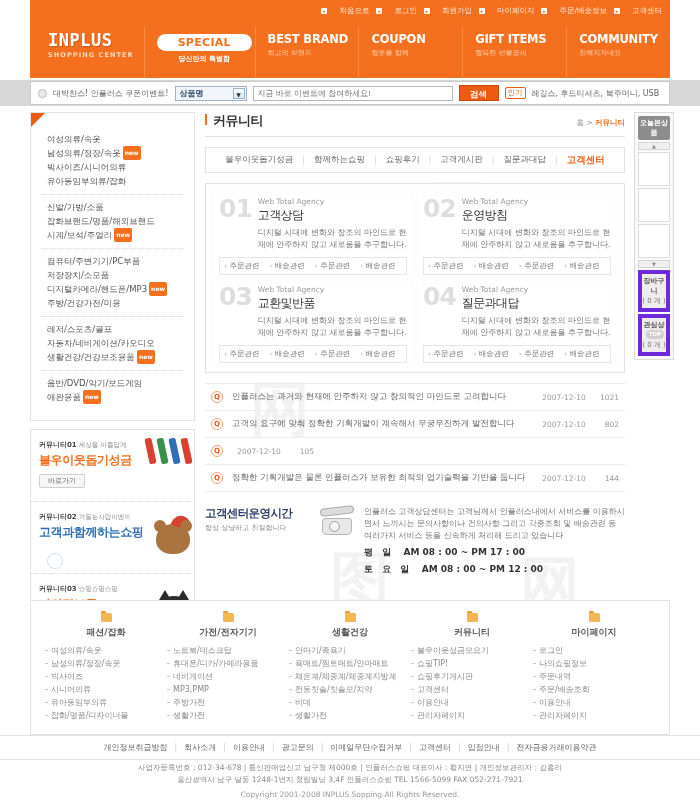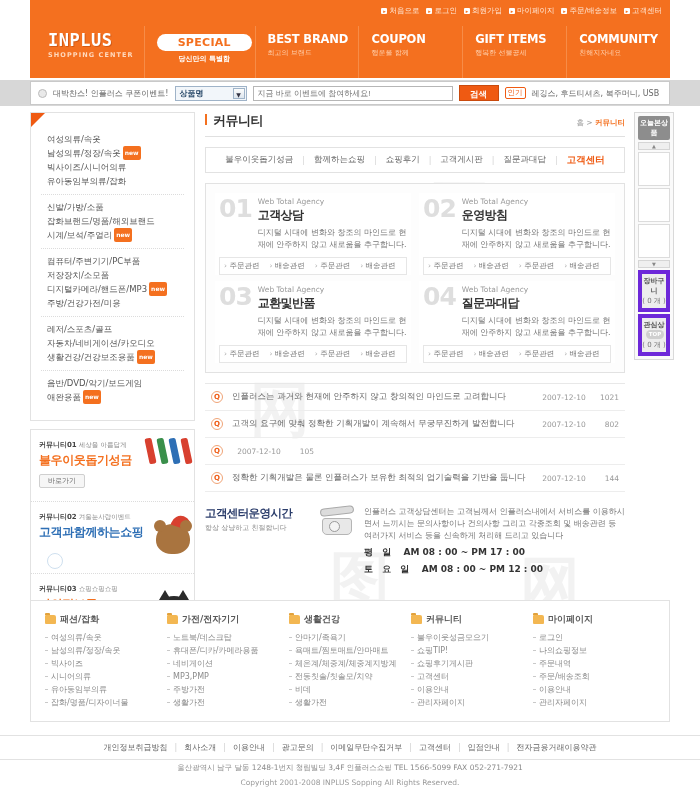--- a/index.html
+++ b/index.html
@@ -15,21 +15,21 @@
 
   
   .header-orange {
     position:absolute; left:30px; top:0; width:640px; height:78px;
     background:#f4701f;
   }
   .utility-nav {
     position:absolute; right:8px; top:6px;
     display:flex; gap:7px; align-items:center;
   }
-  .util-item { display:flex; align-items:center; gap:2px; color:#ffe7d6; font-size:7.5px; white-space:nowrap; }
+  .util-item { display:flex; align-items:center; gap:12px; color:#ffe7d6; font-size:7.5px; white-space:nowrap; }
   .util-sq { width:6px; height:6px; background:#fff; color:#f4701f; font-size:5px; line-height:6px; text-align:center; border-radius:1px; }
 
   .brand-row { position:absolute; left:0; top:26px; width:640px; height:52px; display:flex; }
   .logo-cell { width:115px; padding-left:18px; padding-top:4px; }
   .logo-main {
     font-family:"DejaVu Sans Mono","Liberation Mono",monospace;
     font-size:17px; font-weight:bold; color:#ffffff; letter-spacing:0.5px;
     text-shadow:1px 1px 0 rgba(150,50,0,.35);
   }
   .logo-sub { font-size:6.5px; color:#ffd9bd; letter-spacing:1.1px; margin-top:1px; font-weight:bold; }
@@ -134,21 +134,21 @@
   .tabs { border:1px solid #e2e2e2; margin-top:10px; height:26px; display:flex; align-items:center; justify-content:center; gap:9px; background:#fff; }
   .tab { font-size:8.5px; color:#666; }
   .tab.active { color:#ef5a12; font-weight:bold; font-size:9.5px; }
   .tab-sep { color:#d4d4d4; font-size:8px; }
 
   .cards { border:1px solid #e2e2e2; margin-top:10px; background:#fdfdfd; padding:9px; display:grid; grid-template-columns:1fr 1fr; gap:6px 8px; }
   .card { background:#fff; padding:4px 4px 0 4px; }
   .card-head { display:flex; gap:6px; }
   .card-num { font-size:25px; font-weight:bold; color:#dedede; line-height:24px; letter-spacing:-1px; }
   .card-en { font-size:7.5px; color:#9a9a9a; font-family:"DejaVu Sans","Liberation Sans",sans-serif; }
-  .card-ko { font-size:12px; font-weight:bold; color:#333; letter-spacing:-0.6px; margin-top:1px; }
+  .card-ko { font-size:12px; font-weight:normal; color:#333; letter-spacing:-0.6px; margin-top:1px; }
   .card-desc { font-size:8px; color:#777; line-height:12px; margin-top:3px; }
   .card-links { border:1px solid #e6e6e6; background:#fff; margin-top:6px; padding:3px 4px; display:flex; gap:10px; }
   .card-link { font-size:7.5px; color:#777; white-space:nowrap; }
   .card-link:before { content:"› "; color:#aaa; }
 
   .qa-list { margin-top:10px; border-top:1px solid #e8e8e8; }
   .qa-row { display:flex; align-items:center; height:27px; border-bottom:1px solid #ededed; padding:0 6px; }
   .qa-ic {
     width:12px; height:12px; border-radius:50%; border:1px solid #f0a477;
     color:#ef5a12; font-size:7px; font-weight:bold; text-align:center; line-height:11px; margin-right:9px;
@@ -176,21 +176,21 @@
   .q-arrow { background:#efefef; border:1px solid #d5d5d5; font-size:5px; text-align:center; color:#888; margin-top:2px; }
   .q-slot { height:34px; border:1px solid #dcdcdc; background:#fff; margin-top:2px; }
   .q-cart { background:#ededed; border:4px solid #6d28d9; margin-top:2px; text-align:center; padding:2px 0; }
   .q-cart .t { font-size:7px; color:#555; font-weight:bold; }
   .q-cart .n { font-size:7px; color:#777; }
   .q-top { position:absolute; left:646px; top:330px; width:18px; height:9px; background:#cfcfcf; border-radius:5px; color:#fff; font-size:5.5px; text-align:center; line-height:9px; font-weight:bold; }
 
   
   .sitemap { position:absolute; left:30px; top:600px; width:640px; border:1px solid #e2e2e2; background:#fff; padding:12px 14px; display:flex; }
   .sm-col { flex:1; }
-  .sm-head { display:flex; align-items:center; gap:4px; font-size:9px; font-weight:bold; color:#5a5a5a; margin-bottom:5px; }
+  .sm-head { display:flex; align-items:center; gap:4px; font-size:9px; font-weight:bold; color:#5a5a5a; margin-bottom:5px;flex-direction:column; }
   .folder { width:11px; height:9px; background:#f3b752; border-radius:1px 2px 1px 1px; position:relative; }
   .folder:before { content:""; position:absolute; left:0; top:-2px; width:5px; height:2px; background:#e2a23c; border-radius:1px 1px 0 0; }
   .sm-item { font-size:8px; color:#8a8a8a; line-height:13px; padding-left:6px; position:relative; white-space:nowrap; }
   .sm-item:before { content:""; position:absolute; left:0; top:6px; width:3px; height:1px; background:#c9c9c9; }
 
   
   .foot-links { position:absolute; left:0; top:735px; width:700px; text-align:center; border-top:1px solid #e2e2e2; border-bottom:1px solid #e2e2e2; padding:6px 0; }
   .fl { font-size:8px; color:#666; }
   .fl-sep { color:#d0d0d0; font-size:8px; margin:0 7px; }
   .foot-info { position:absolute; left:0; top:762px; width:700px; text-align:center; }
@@ -590,17 +590,18 @@
         <div class="sm-item">나의쇼핑정보</div>
         <div class="sm-item">주문내역</div>
         <div class="sm-item">주문/배송조회</div>
         <div class="sm-item">이용안내</div>
         <div class="sm-item">관리자페이지</div>
       </div>
     </div>
 
   <div class="foot-links" id="foot-links"><span class="fl">개인정보취급방침</span><span class="fl-sep">|</span><span class="fl">회사소개</span><span class="fl-sep">|</span><span class="fl">이용안내</span><span class="fl-sep">|</span><span class="fl">광고문의</span><span class="fl-sep">|</span><span class="fl">이메일무단수집거부</span><span class="fl-sep">|</span><span class="fl">고객센터</span><span class="fl-sep">|</span><span class="fl">입점안내</span><span class="fl-sep">|</span><span class="fl">전자금융거래이용약관</span></div>
   <div class="foot-info">
+    <div class="fi-line">사업자등록번호 : 012-34-678  |  통신판매업신고 남구청 제000호  |  인플러스쇼핑 대표이사 : 황지연  |  개인정보관리자 : 김홍리</div>
     <div class="fi-line">울산광역시 남구 달동 1248-1번지 청림빌딩 3,4F 인플러스쇼핑 TEL 1566-5099  FAX 052-271-7921</div>
     <div class="fi-copy">Copyright 2001-2008 INPLUS Sopping All Rights Reserved.</div>
   </div>
 
 </div>
 
 </body></html>

